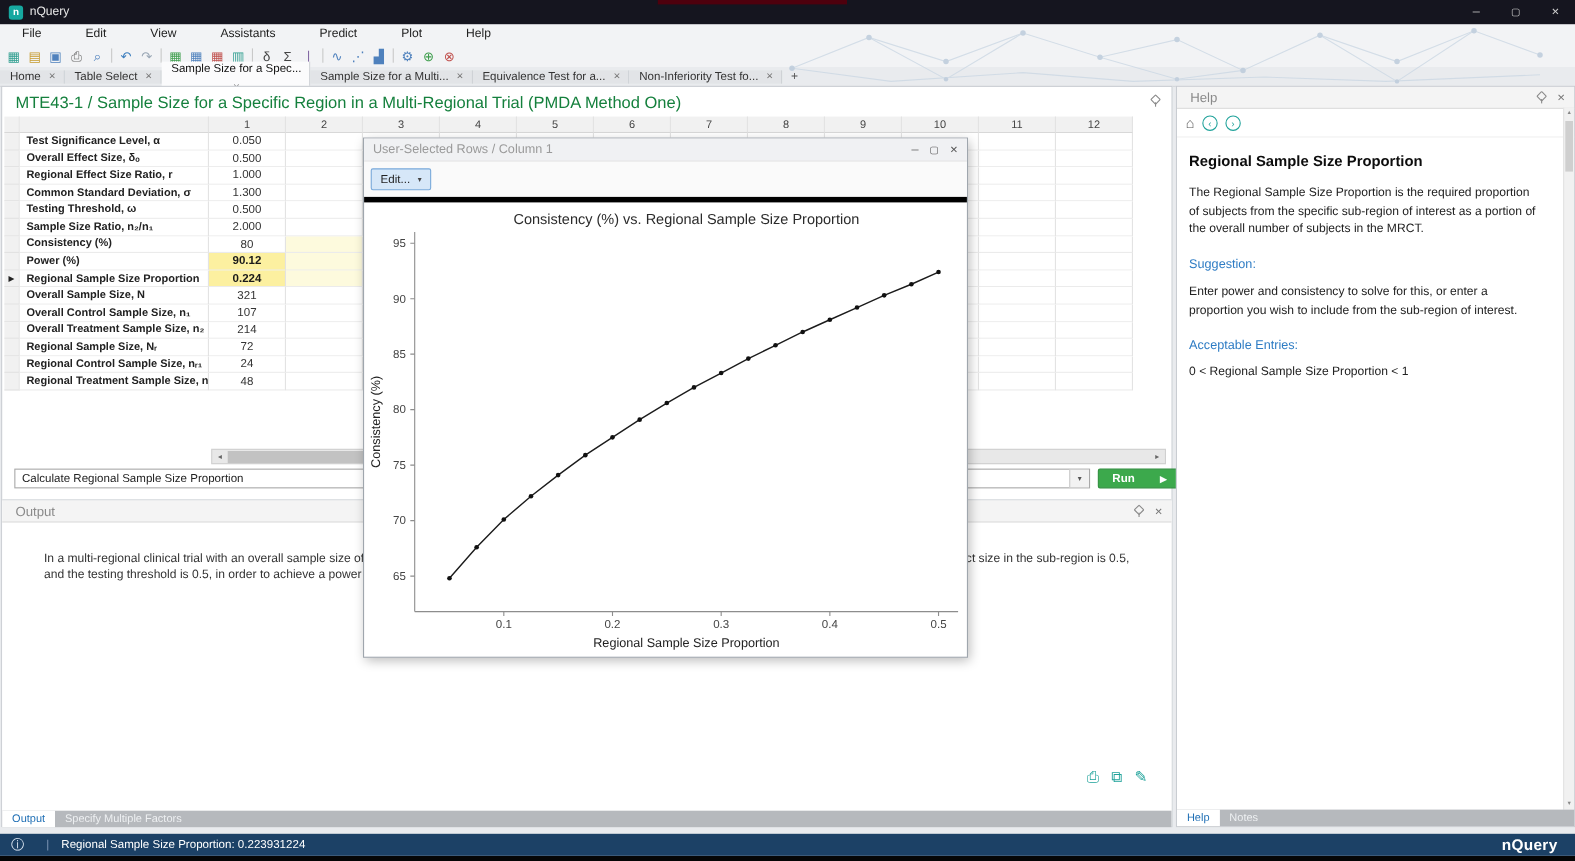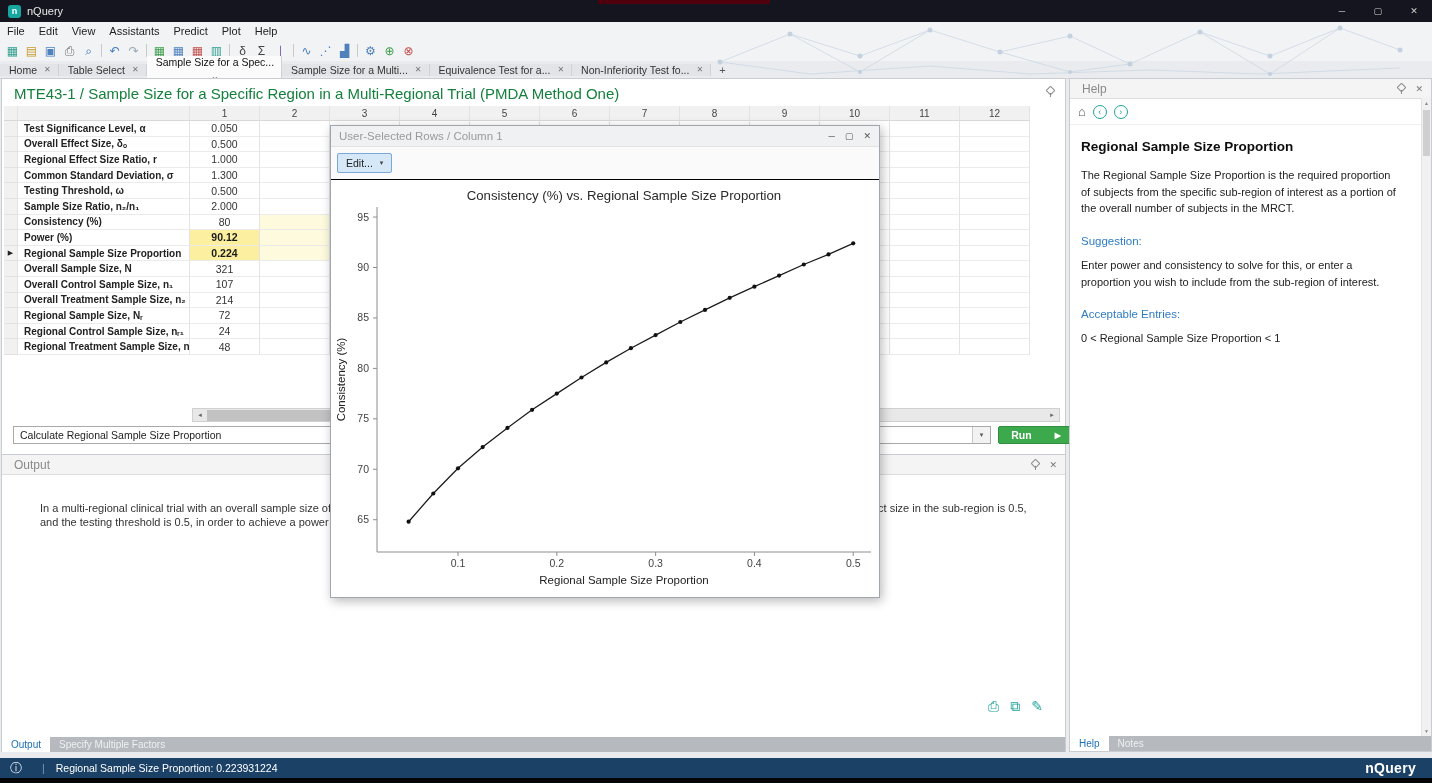--- a/index.html
+++ b/index.html
@@ -11,21 +11,21 @@
             display:flex;align-items:center;font-size:11px;z-index:6;}
   .app-icon{width:13px;height:13px;margin:0 6px 0 8px;background:#16a8a0;border-radius:3px;color:#fff;
             font-size:9px;font-weight:bold;display:flex;align-items:center;justify-content:center;}
   .rec-strip{position:absolute;left:598px;top:0;width:172px;height:4px;background:#4e000d;}
   .win-controls{margin-left:auto;display:flex;height:100%;}
   .win-btn{width:36px;height:100%;display:flex;align-items:center;justify-content:center;font-size:9px;color:#cfcfcf;}
 
   
   .menubar{position:absolute;left:0;top:22px;width:100%;height:18px;background:#f2f3f5;display:flex;
            align-items:center;font-size:11px;z-index:2;}
-  .menu-item{padding:0 7px;}
+  .menu-item{padding:0 20px;}
   .toolbar{position:absolute;left:0;top:40px;width:100%;height:21px;background:#f2f3f5;display:flex;
            align-items:center;padding-left:3px;z-index:2;}
   .tbicon{width:17px;height:17px;display:flex;align-items:center;justify-content:center;font-size:12px;margin:0 1px;}
   .tbsep{width:1px;height:13px;background:#c9c9c9;margin:0 3px;}
   .tabbar{position:absolute;left:0;top:61px;width:100%;height:17px;background:#e9ebee;display:flex;
           align-items:center;z-index:2;border-bottom:1px solid #d4d7da;}
   .tab{display:flex;align-items:center;padding:0 7px 0 9px;font-size:10.5px;color:#333;background:#e2e4e7;
        border-right:1px solid #cfd2d6;gap:7px;white-space:nowrap;}
   .tab.active{background:#fbfbfc;color:#111;flex-direction:column;}
   .tab-close{font-size:8px;color:#777;}
@@ -106,21 +106,21 @@
   .vs-btn{width:100%;height:10px;display:flex;align-items:center;justify-content:center;font-size:5px;color:#888;}
   .vs-thumb{position:absolute;top:12px;left:1px;width:7px;height:46px;background:#cfcfcf;}
   .vs-bottom{position:absolute;bottom:0;}
 
   
   .float-window{position:absolute;left:330px;top:125px;width:550px;height:473px;background:#fff;
                 border:1px solid #9fa6ad;box-shadow:2px 3px 10px rgba(0,0,0,.28);z-index:10;box-sizing:border-box;}
   .fw-titlebar{height:20px;background:#f0f1f3;display:flex;align-items:center;padding:0 8px;font-size:11.5px;
                color:#9a9a9a;border-bottom:1px solid #e2e2e2;}
   .fw-controls{margin-left:auto;display:flex;gap:10px;font-size:9px;color:#555;}
-  .fw-toolbar{height:32px;background:#fafafa;display:flex;align-items:center;padding-left:6px;border-bottom:1px solid #000000;}
+  .fw-toolbar{height:32px;background:#fafafa;display:flex;align-items:center;padding-left:6px;border-bottom:5px solid #000000;}
   .edit-btn{background:#d6e7f8;border:1px solid #79a9da;border-radius:2px;font-size:10.5px;color:#222;
             padding:3px 8px;display:flex;gap:7px;align-items:center;}
   .edit-dd{font-size:7px;color:#444;}
   .fw-chart{position:relative;height:419px;}
 
   
   .statusbar{position:absolute;left:0;top:758px;width:100%;height:20px;background:#1c4166;color:#fff;display:flex;
              align-items:center;font-size:10.5px;z-index:5;}
   .sb-info{margin:0 9px 0 10px;font-size:12px;color:#e4edf8;}
   .sb-sep{margin:0 11px;color:#7e97b5;}

